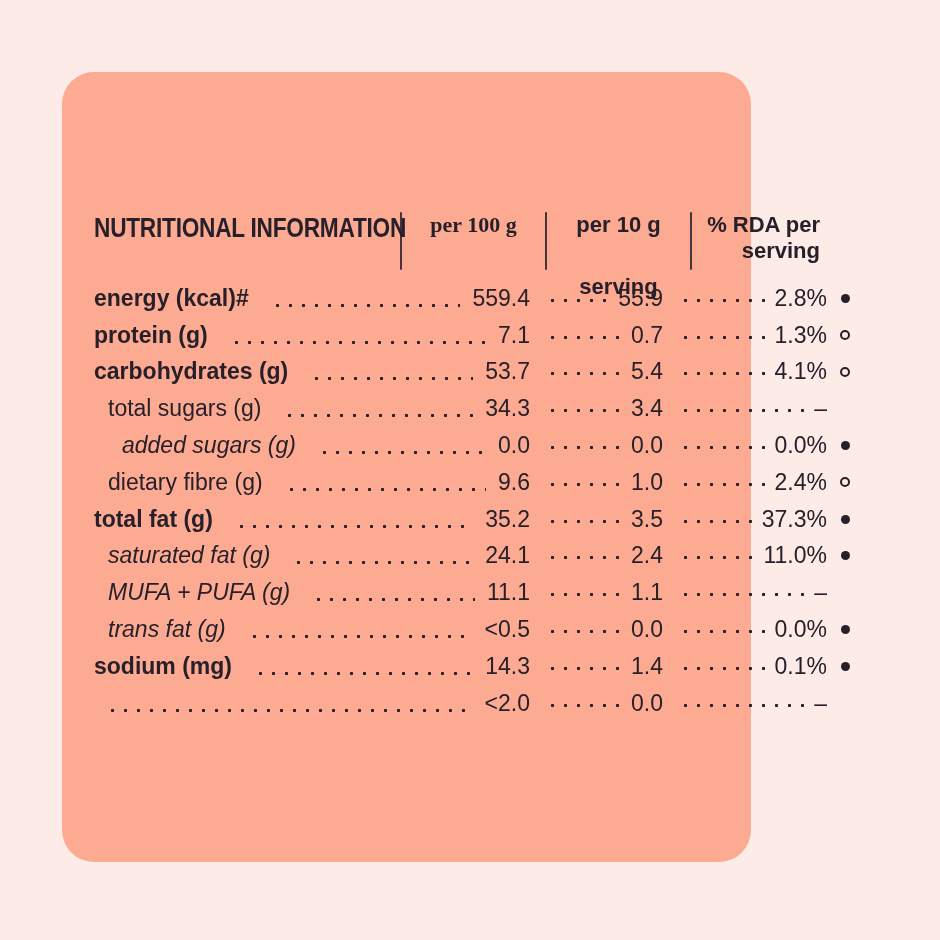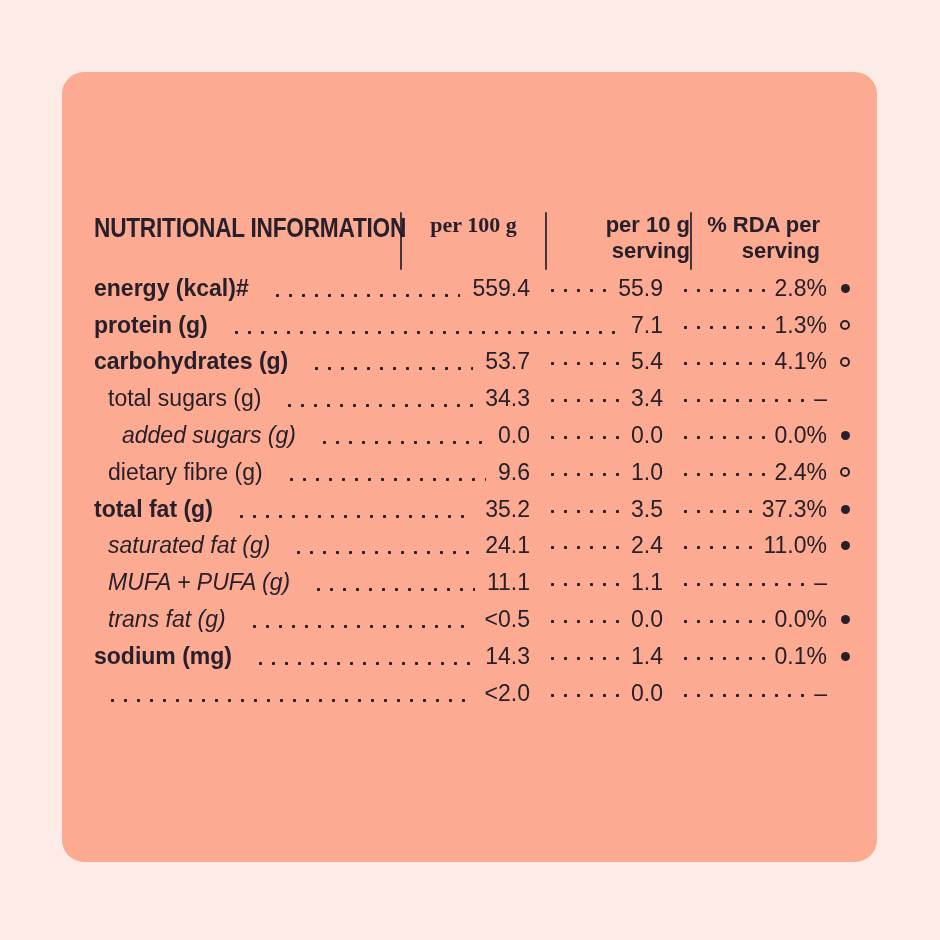--- a/index.html
+++ b/index.html
@@ -13,23 +13,23 @@
   body{
     width:940px;height:940px;
     background:var(--page-bg);
     font-family:"Liberation Sans",sans-serif;
     color:var(--text);
     position:relative;
     overflow:hidden;
   }
   .card{
     position:absolute;left:62px;top:72px;
-    width:815px;height:790px;
+    width:689px;height:790px;
     background:var(--card-bg);
-    border-radius:22px;
+    border-radius:32px;
     padding:140px 35px 0 32px;
   }
   
   .header{
     display:flex;
     width:758px;height:58px;
     align-items:stretch;
   }
   .h-title-wrap{
     width:306px;
@@ -48,24 +48,24 @@
     width:2px;
     background:var(--divider);
     border-radius:1px;
   }
   .h-col{
     display:flex;flex-direction:column;
     font-size:22px;font-weight:700;
     line-height:26px;
   }
   .h-col.c1{width:143px;align-items:center;font-family:Liberation Serif, serif;}
-  .h-col.c2{width:143px;align-items:flex-end;}
+  .h-col.c2{width:143px;align-items:center;gap:36px;}
   .h-col.c3{width:160px;align-items:flex-end;padding-right:32px;}
   
-  .rows{width:758px;}
+  .rows{margin-top:10px;width:758px;}
   .row{
     display:flex;
     align-items:center;
     height:36.8px;
     font-size:23px;
     white-space:nowrap;
   }
   .r-label{flex:0 0 auto;padding-right:10px;}
   .row.ind1 .r-label{padding-left:14px;}
   .row.ind2 .r-label{padding-left:28px;}
@@ -143,20 +143,24 @@
       <span class="val">2.8%</span>
     </span>
     <span class="r-mark">
       <i class="mk mk-filled"></i>
     </span>
   </div>
       <div class="row ind0 st-bold">
     <span class="r-label">protein (g)</span>
     <span class="dots"></span>
     <span class="r-v1 val">7.1</span>
+    <span class="r-c2">
+      <span class="dots"></span>
+      <span class="val">0.7</span>
+    </span>
     <span class="r-c3">
       <span class="dots"></span>
       <span class="val">1.3%</span>
     </span>
     <span class="r-mark">
       <i class="mk mk-open"></i>
     </span>
   </div>
       <div class="row ind0 st-bold">
     <span class="r-label">carbohydrates (g)</span>

